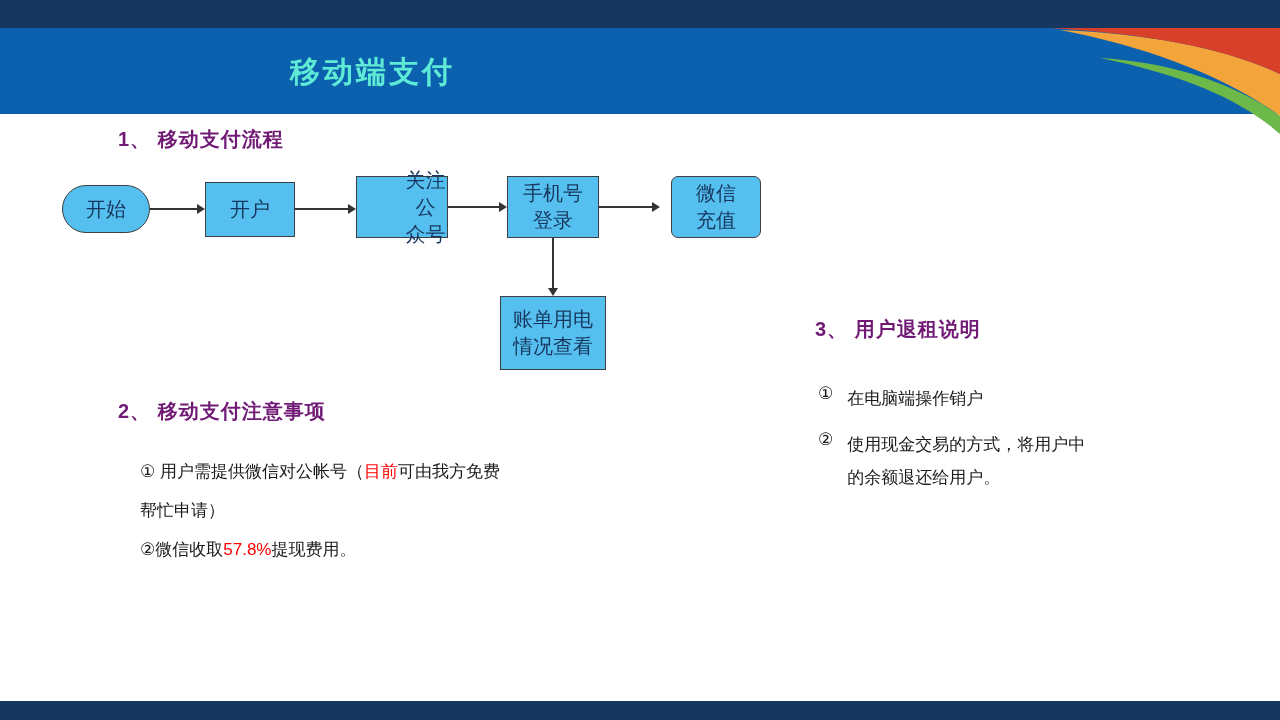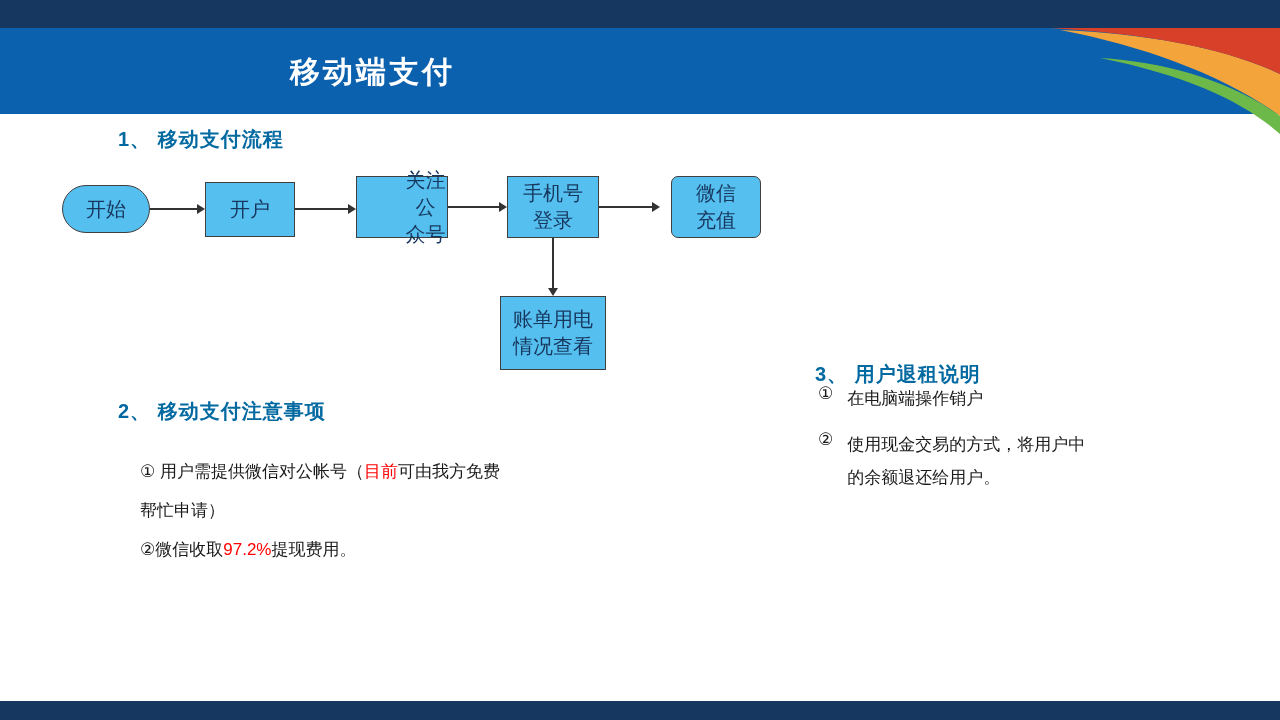--- a/index.html
+++ b/index.html
@@ -19,28 +19,28 @@
   
   .header { position:absolute; left:0; top:28px; width:1280px; height:86px; background:#0B61AE; }
   .swoosh { position:absolute; right:0; top:0; pointer-events:none; }
 
   .logo { position:absolute; left:100px; top:8px; color:#ffffff; text-align:center; width:170px; }
   .logo-main { font-size:38px; font-weight:bold; font-style:italic; letter-spacing:2px; line-height:1.1; }
   .logo-sub  { font-size:11px; letter-spacing:5px; margin-top:0; white-space:nowrap; }
 
   .header-title {
     position:absolute; left:290px; top:24px;
-    color:#ffffff; font-size:30px; font-weight:bold; letter-spacing:3px;
+    color:#5eead4; font-size:30px; font-weight:bold; letter-spacing:3px;
   }
 
   
-  .sec-heading { position:absolute; font-size:20px; font-weight:bold; color:#0369a1; letter-spacing:1px; }
+  .sec-heading { position:absolute; font-size:20px; font-weight:bold; color:#701a75; letter-spacing:1px; }
   .h1 { left:118px; top:126px; }
   .h2 { left:118px; top:398px; }
-  .h3 { left:815px; top:316px;margin-top:45px; }
+  .h3 { left:815px; top:316px; }
 
   
   .flow-node {
     position:absolute;
     background:#55BFEF;
     border:1px solid #3f3f3f;
     color:#17375E;
     display:flex; align-items:center; justify-content:center;
     text-align:center;
     font-family:"Liberation Serif","DejaVu Serif",serif;
@@ -129,21 +129,21 @@
     </div>
   <div class="arrow arrow-v av">
       <span class="shaft"></span>
       <span class="head"></span>
     </div>
 
   <div class="sec-heading h2">2、 移动支付注意事项</div>
   <div class="notes">
     <p><span>① 用户需提供微信对公帐号（</span><span class="red">目前</span><span>可由我方免费
 帮忙申请）</span></p>
-    <p><span>②微信收取</span><span class="red">97.2%</span><span>提现费用。</span></p>
+    <p><span>②微信收取</span><span class="red">57.8%</span><span>提现费用。</span></p>
   </div>
 
   <div class="sec-heading h3">3、 用户退租说明</div>
   <div class="refund">
     <div class="refund-item">
       <span class="marker">①</span>
       <span class="txt">在电脑端操作销户</span>
     </div>
     <div class="refund-item">
       <span class="marker">②</span>

